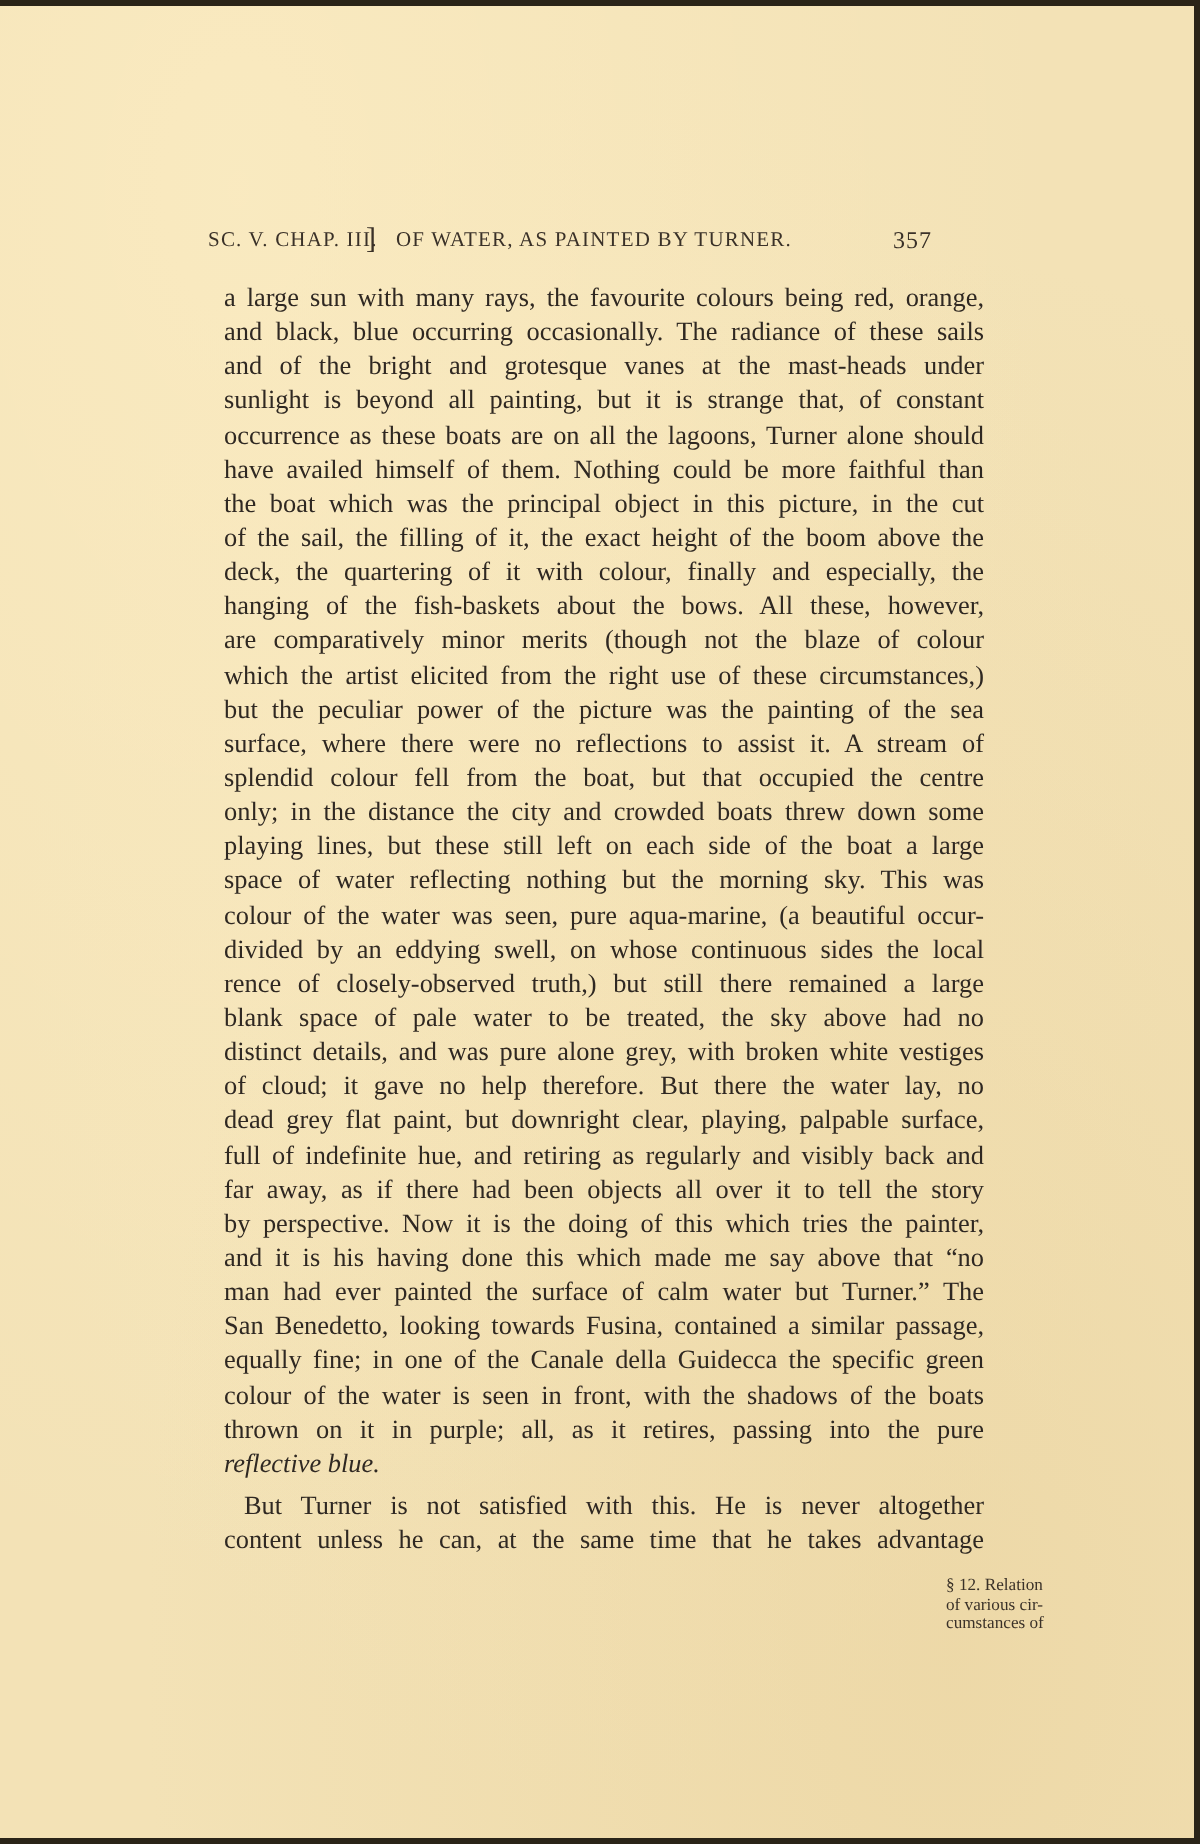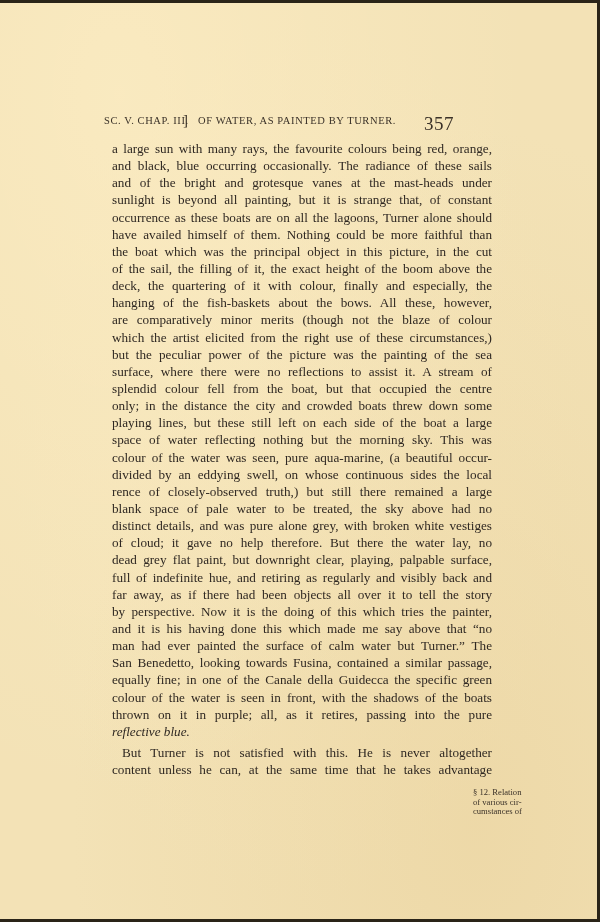--- a/index.html
+++ b/index.html
@@ -17,21 +17,21 @@
       radial-gradient(ellipse at 50% 50%, rgba(248,232,190,0.4), rgba(248,232,190,0) 70%);
     color: #2b2520;
   }
   .running-head {
     position: absolute; left: 92px; top: 112px; width: 378px;
     font-size: 10.5px; letter-spacing: 0.6px; color: #3a3128;
   }
   .rh-left { position: absolute; left: 12px; top: 0; }
   .rh-bracket { position: absolute; left: 91px; top: -3px; font-size: 15px; }
   .rh-center { position: absolute; left: 106px; top: 0; }
-  .rh-num { position: absolute; right: 16px; top: -2px; font-size: 19px; letter-spacing: 0.5px; }
+  .rh-num { position: absolute; right: 4px; top: -2px; font-size: 12px; letter-spacing: 0.5px; }
   .body-text {
     position: absolute; left: 91px; top: 137px; width: 380px;
     font-size: 13.2px; line-height: 17.15px; text-align: justify;
     color: #2f2822;
     margin-left: 21px;
   }
   .line { display: block; white-space: nowrap; text-align: justify; text-align-last: justify; height: 17.15px; }
   .line.last { text-align-last: left; font-style: italic; }
   .line.indent { padding-left: 10px; }
   .para-gap { height: 4px; }

